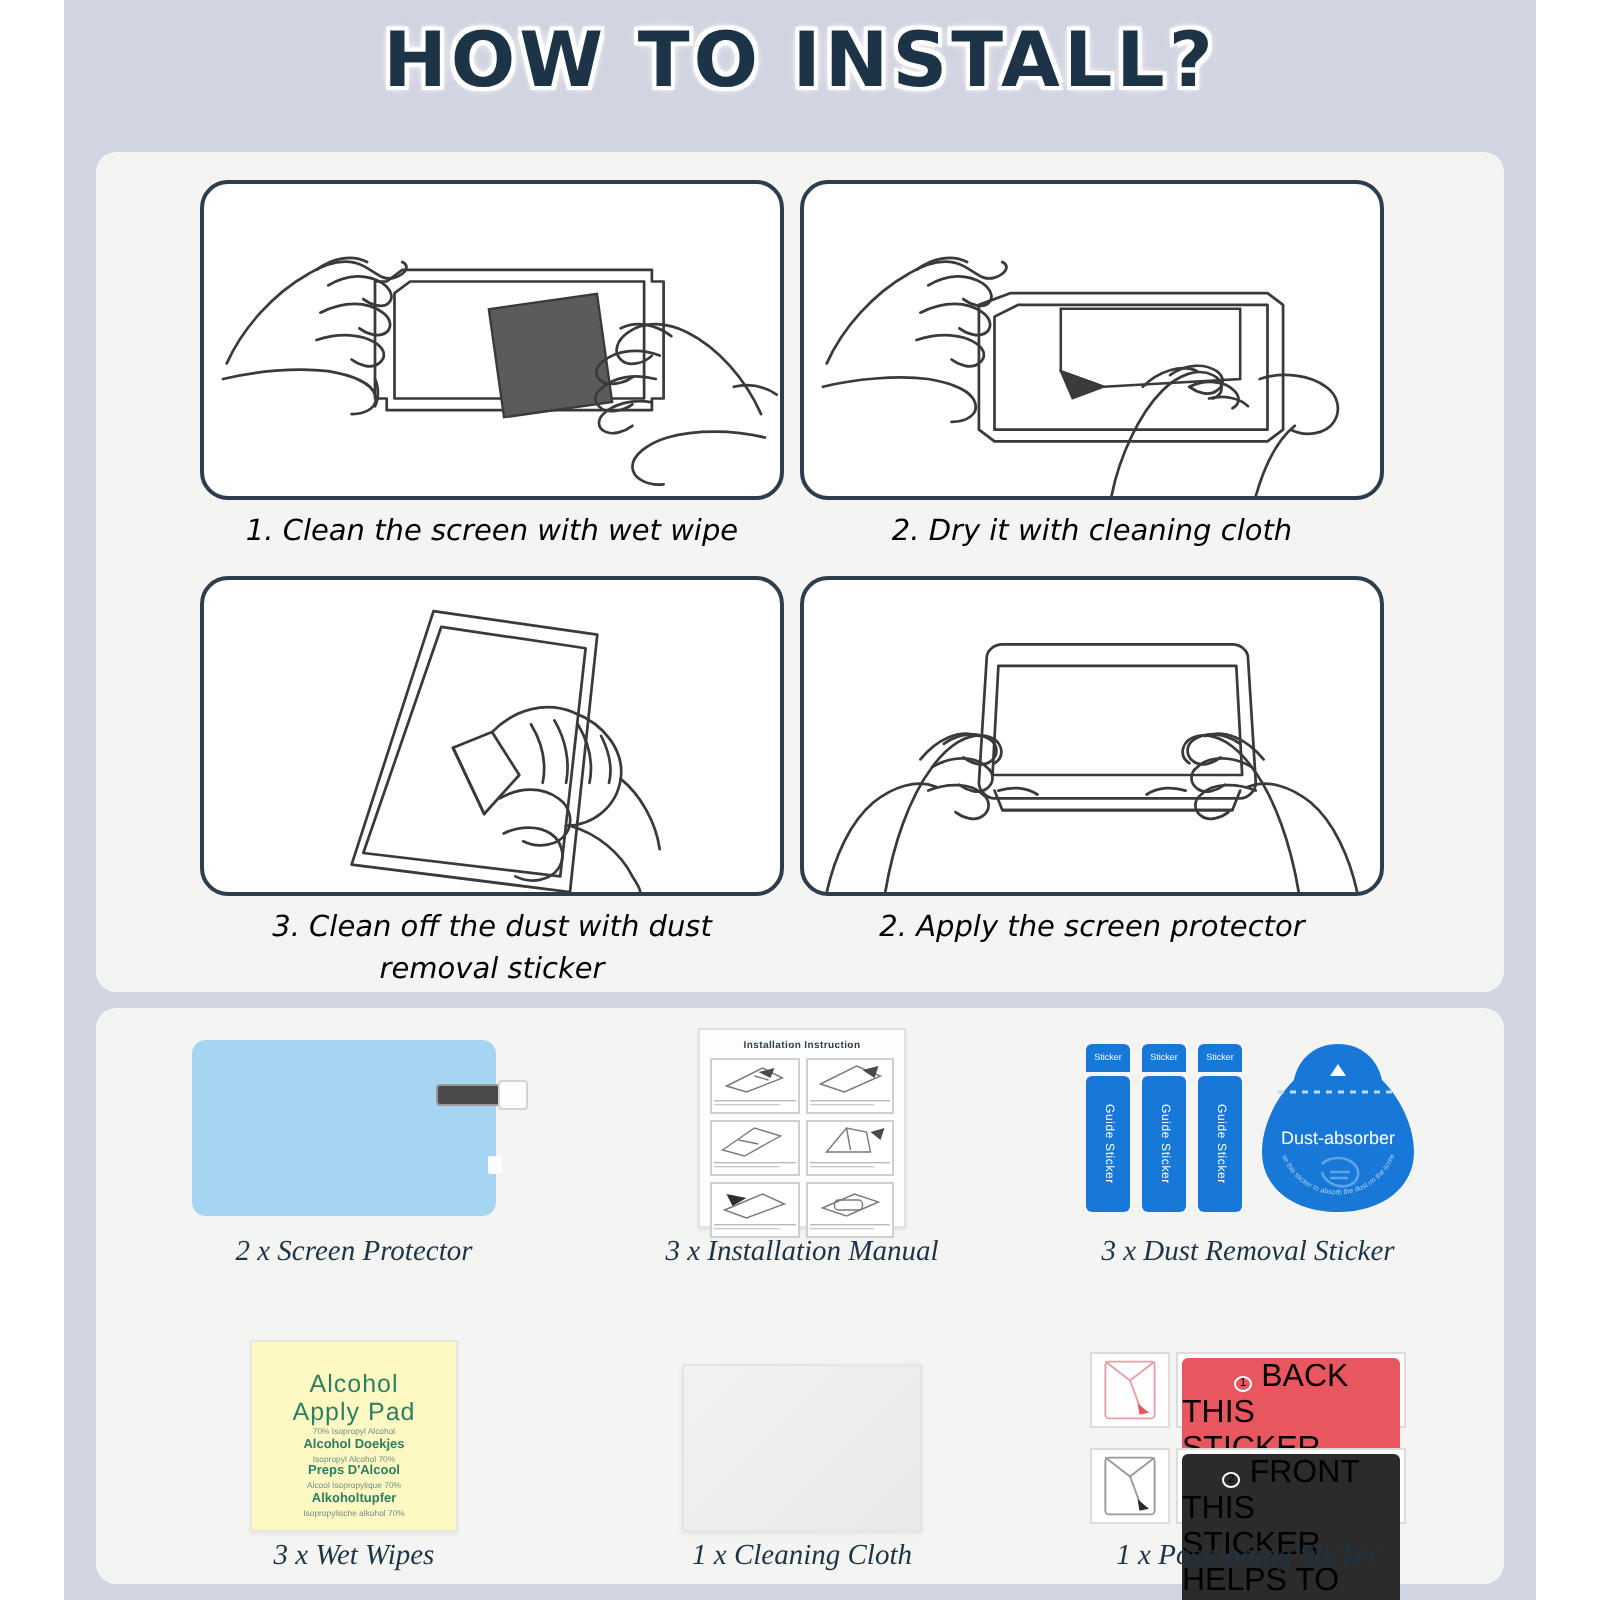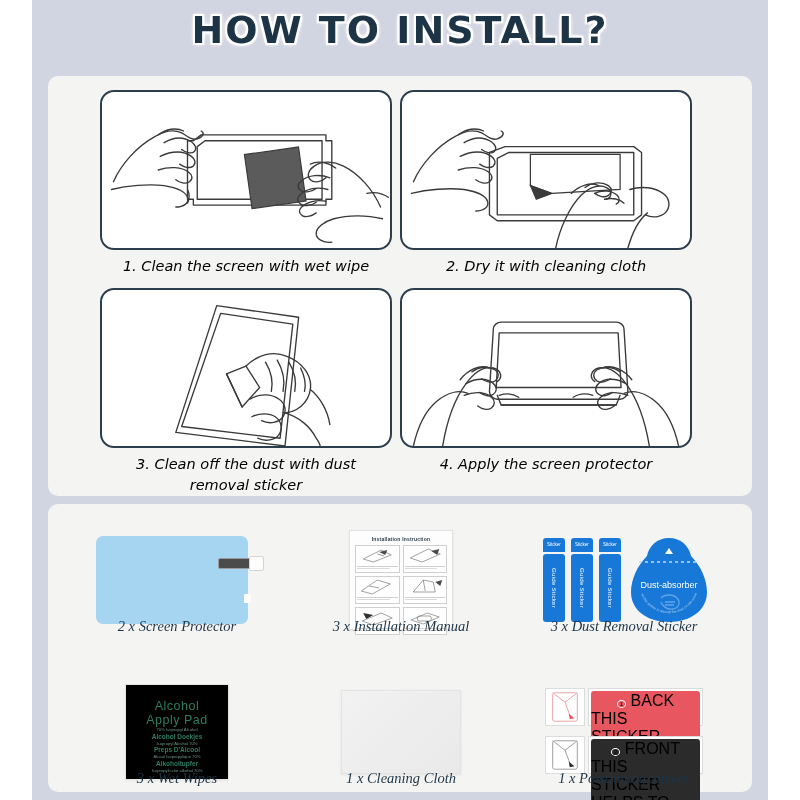--- a/index.html
+++ b/index.html
@@ -65,22 +65,22 @@
     color:#000000;
   }
   #step-1{left:52px;top:14px;width:292px;}
   #step-2{left:352px;top:14px;width:292px;}
   #step-3{left:52px;top:212px;width:292px;}
   #step-4{left:352px;top:212px;width:292px;}
 
   
   .item{position:absolute;}
   .item-art{
-    position:absolute;left:0;top:16px;width:100%;height:100px;
-    display:flex;align-items:center;justify-content:center;
+    position:absolute;left:0;top:0;width:100%;height:100px;
+    display:flex;align-items:flex-end;justify-content:center;
   }
   .item-cap{
     position:absolute;left:-14px;top:104px;width:calc(100% + 28px);
     text-align:center;
     font-family:Liberation Serif, serif;
     font-style:italic;
     font-size:14.5px;
     color:#1d3446;
   }
   #item-1{left:24px;top:10px;width:210px;}
@@ -157,21 +157,21 @@
   }
   #g1{left:4px;} #g2{left:32px;} #g3{left:60px;}
   .absorber{
     position:absolute;left:92px;top:6px;width:76px;height:88px;
   }
   .absorber svg{width:100%;height:100%;display:block;}
 
   
   .wipes{
     position:relative;width:104px;height:96px;
-    background:#000000;border:1px solid #e6e6e6;
+    background:#fef9c3;border:1px solid #e6e6e6;
     box-sizing:border-box;padding:14px 0 0 0;text-align:center;
     box-shadow:0 1px 2px rgba(0,0,0,.06);
   }
   .wipes .w1{font-size:12.5px;color:#2f7d63;line-height:14px;letter-spacing:.5px;
     font-family:"Liberation Sans", sans-serif;}
   .wipes .wsm{font-size:4.2px;color:#6f8f82;line-height:5.5px;}
   .wipes .wmd{font-size:6.5px;font-weight:bold;color:#2f7d63;line-height:8px;
     font-family:"Liberation Sans", sans-serif;}
 
   
@@ -319,21 +319,21 @@
             <path d="M252 160 C248 136 240 112 228 96 C220 85 210 78 200 80 C192 82 190 90 196 94"></path>
             <path d="M234 92 C226 82 214 76 204 80"></path>
             <path d="M222 84 C214 78 204 78 198 82 C194 85 194 90 198 93 C202 96 208 94 212 91"></path>
             <path d="M228 96 C218 90 206 90 200 96 C196 99 196 104 200 107 C204 110 210 108 214 105"></path>
             <path d="M230 108 C220 104 208 104 202 110 C198 113 198 118 202 121 C206 124 212 122 216 119"></path>
             <path d="M282 160 C278 142 270 124 258 114 C248 106 236 102 226 106"></path>
             <path d="M194 108 C188 106 180 106 174 110"></path>
           </g>
         </svg>
       </div>
-      <div class="step-cap">4. Apply the screen protector</div>
+      <div class="step-cap">2. Apply the screen protector</div>
     </div>
   </div>
 
   <div class="card" id="contents-card">
 
     <div class="item" id="item-1">
       <div class="item-art">
         <div class="protector">
           <div class="film"></div>
           <div class="tab"></div>

